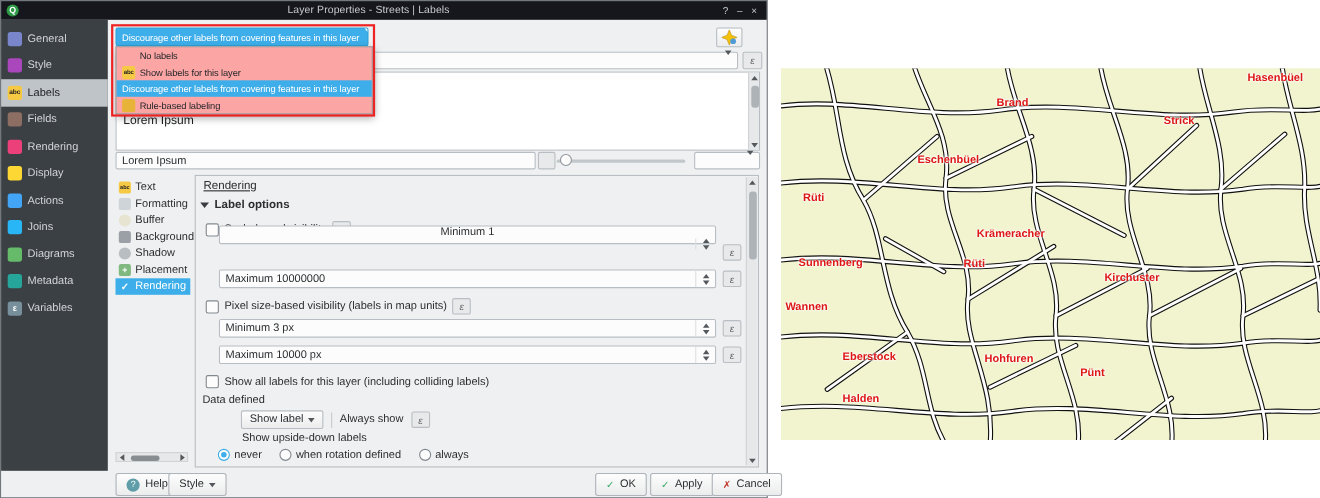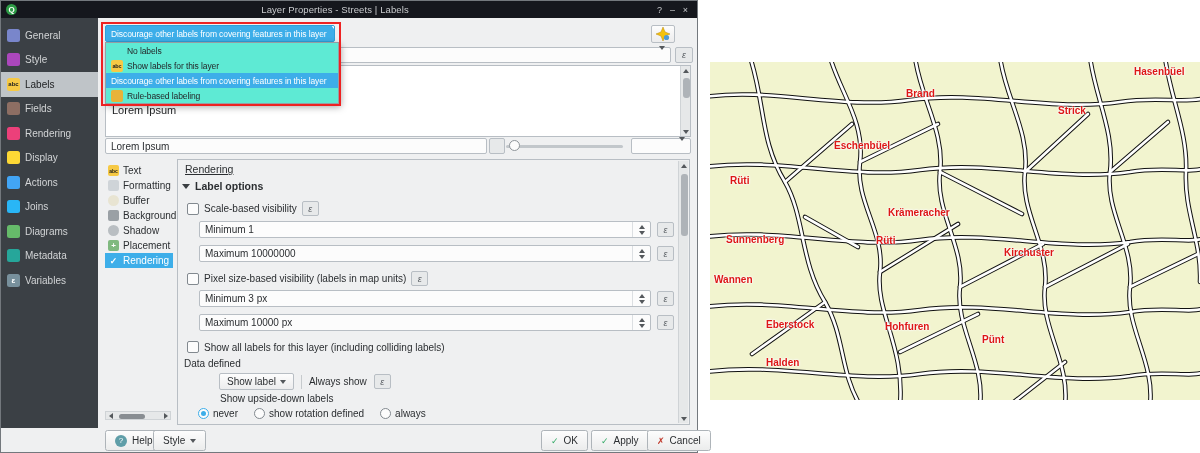--- a/index.html
+++ b/index.html
@@ -33,21 +33,21 @@
   .dd-btn{position:absolute;width:17px;height:15px;background:#e7e9ea;border:1px solid #b8bec4;border-radius:2px;font-size:9px;font-style:italic;color:#5c6166;display:flex;align-items:center;justify-content:center;cursor:pointer;}
   .dd-inline{position:static;display:inline-flex;flex:0 0 17px;}
   .check{width:12px;height:12px;background:#fcfcfc;border:1px solid #82898f;border-radius:2px;flex:0 0 12px;}
   .radio{width:11px;height:11px;background:#fcfcfc;border:1px solid #82898f;border-radius:50%;flex:0 0 11px;position:relative;}
   .radio.on{border-color:var(--accent,#3daee9);}
   .radio.on::after{content:"";position:absolute;left:2px;top:2px;width:5px;height:5px;border-radius:50%;background:var(--accent,#3daee9);}
   .flexrow{position:absolute;display:flex;align-items:center;gap:5px;font-size:10px;color:#2b2e31;}
   .mini-icon{width:12px;height:12px;border-radius:2px;background:#f6c945;color:#202020;font-size:5.5px;font-weight:bold;display:flex;align-items:center;justify-content:center;flex:0 0 12px;}
 
   
-  .popup{position:absolute;left:104px;top:41px;width:234px;background:#5eead4;border:1px solid #979da2;box-shadow:2px 3px 7px rgba(0,0,0,.35);z-index:30;}
+  .popup{position:absolute;left:104px;top:41px;width:234px;background:#fca5a5;border:1px solid #979da2;box-shadow:2px 3px 7px rgba(0,0,0,.35);z-index:30;}
   .popup-item{height:15px;display:flex;align-items:center;gap:4px;padding:0 5px;font-size:8.5px;letter-spacing:-.1px;white-space:nowrap;overflow:hidden;cursor:pointer;}
   .popup-item.selected{background:var(--accent,#3daee9);color:#fff;}
   .opt-spacer{flex:0 0 12px;}
 
   .annotation{position:absolute;left:100px;top:21px;width:240px;height:84px;border:2px solid var(--annotation,#ee2222);z-index:40;pointer-events:none;}
 
   
   .preview-area{position:absolute;left:104px;top:64px;width:586px;height:72px;background:#fff;border:1px solid #b8bec4;}
   .preview-sample{position:absolute;left:6px;top:38px;font-size:11px;color:#1d1f21;}
   .vscroll{position:absolute;width:10px;background:#e6e8e9;border-left:1px solid #cfd3d6;display:flex;flex-direction:column;align-items:center;}
@@ -264,21 +264,21 @@
         </span>
     </div>
   </div>
 
   <div class="flexrow" style="left:186px;top:200px;">
     <span class="check"></span>
     <span>Scale-based visibility</span>
     <span class="dd-btn dd-inline">ε</span>
   </div>
 
-  <div class="spin" style="left:198px;top:220px;width:452px;height:17px;">
+  <div class="spin" style="left:198px;top:204px;width:452px;height:17px;flex-direction:column;">
     <span>Minimum 1</span>
     <span class="updown">
         <span class="tri-up"></span>
         <span class="tri-down"></span>
       </span>
   </div>
   <div class="dd-btn" style="left:656px;top:221px;">ε</div>
 
   <div class="spin" style="left:198px;top:244px;width:452px;height:17px;">
     <span>Maximum 10000000</span>
@@ -334,21 +334,21 @@
 
   <div class="flexrow" style="left:183px;top:392px;margin-left:36px;">
     <span>Show upside-down labels</span>
   </div>
 
   <div class="flexrow" style="left:197px;top:407px;gap:4px;">
     <span class="radio on"></span>
     <span>never</span>
     <span style="width:8px;"></span>
     <span class="radio"></span>
-    <span>show rotation defined</span>
+    <span>when rotation defined</span>
     <span style="width:8px;"></span>
     <span class="radio"></span>
     <span>always</span>
   </div>
 
   <div class="btn" style="left:104px;">
     <span class="help-badge">?</span>
     <span>Help</span>
   </div>
   <div class="btn" style="left:152px;">
@@ -428,16 +428,16 @@
     <span class="map-label" style="left: 196px; top: 26px;">Brand</span>
     <span class="map-label" style="left: 348px; top: 43px;">Strick</span>
     <span class="map-label" style="left: 124px; top: 78px;">Eschenbüel</span>
     <span class="map-label" style="left: 20px; top: 113px;">Rüti</span>
     <span class="map-label" style="left: 178px; top: 145px;">Krämeracher</span>
     <span class="map-label" style="left: 166px; top: 173px;">Rüti</span>
     <span class="map-label" style="left: 16px; top: 172px;">Sunnenberg</span>
     <span class="map-label" style="left: 294px; top: 185px;">Kirchuster</span>
     <span class="map-label" style="left: 4px; top: 212px;">Wannen</span>
     <span class="map-label" style="left: 56px; top: 257px;">Eberstock</span>
-    <span class="map-label" style="left: 175px; top: 259px;">Hohfuren</span>
+    <span class="map-label" style="left: 185px; top: 259px;">Hohfuren</span>
     <span class="map-label" style="left: 272px; top: 272px;">Pünt</span>
     <span class="map-label" style="left: 56px; top: 295px;">Halden</span>
   </div>
 
 </body></html>

